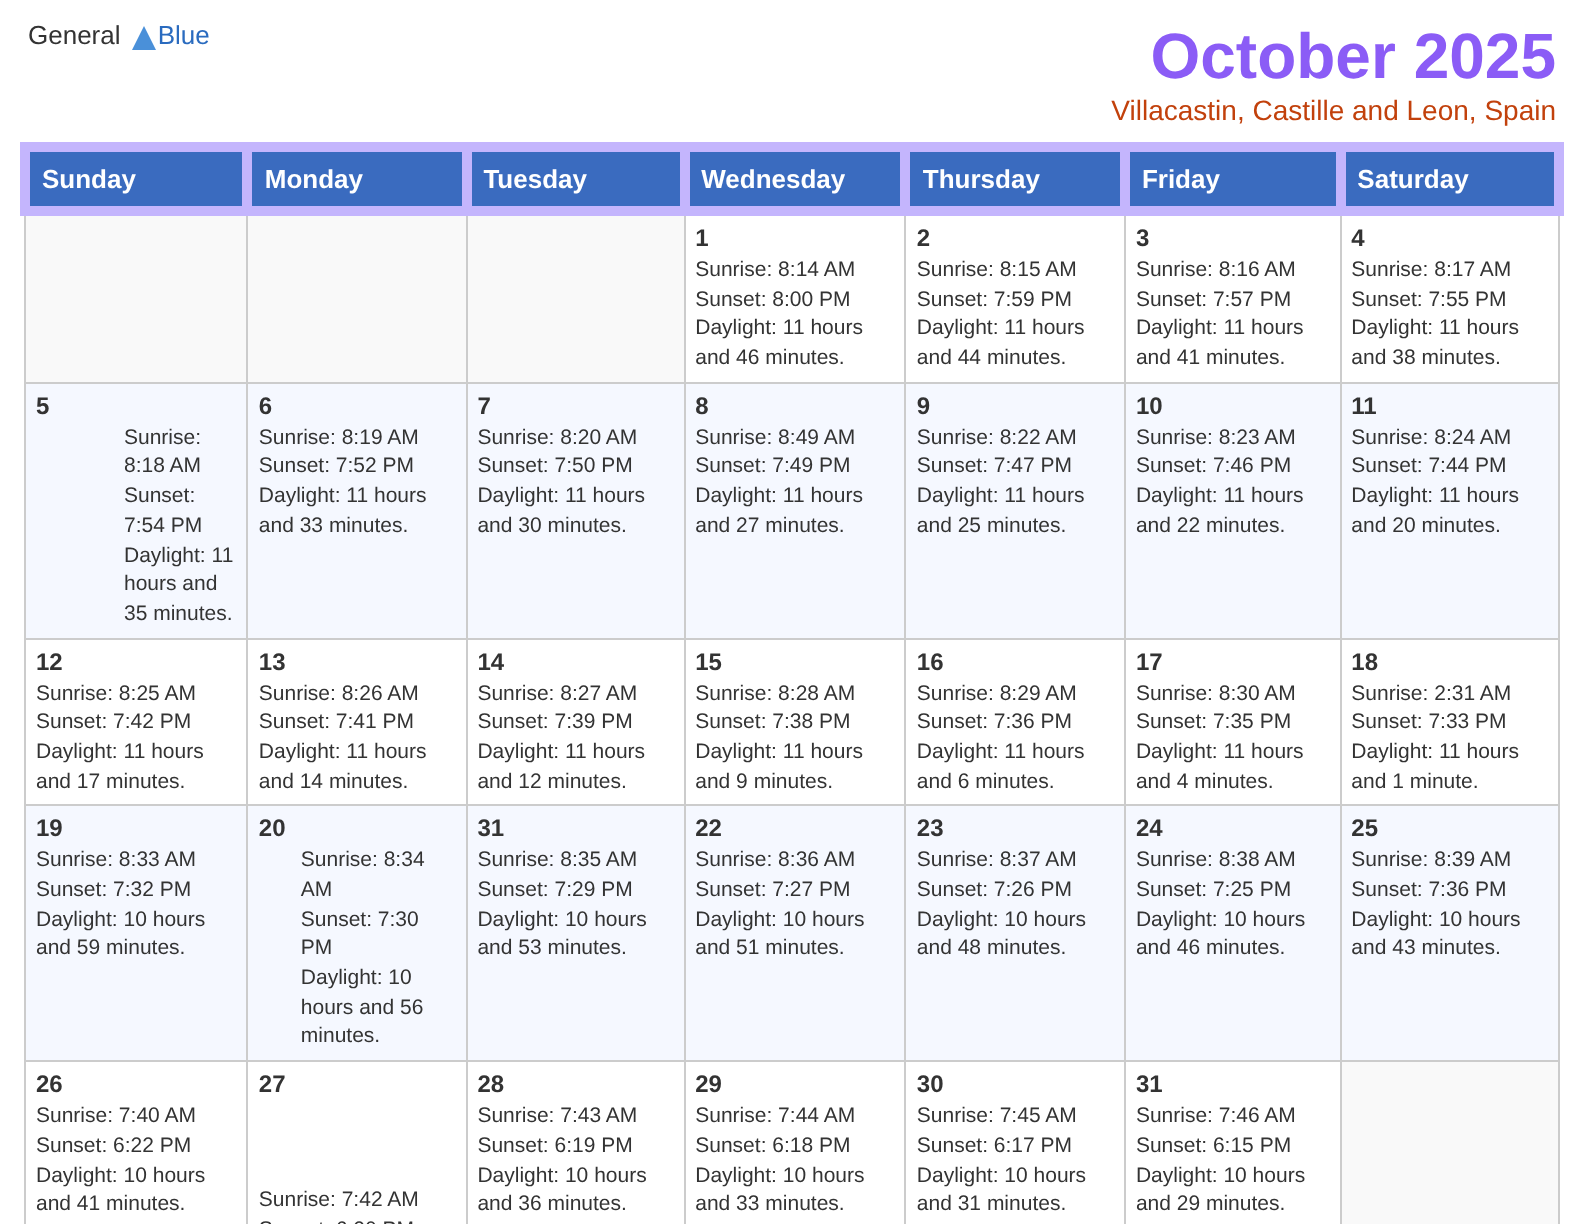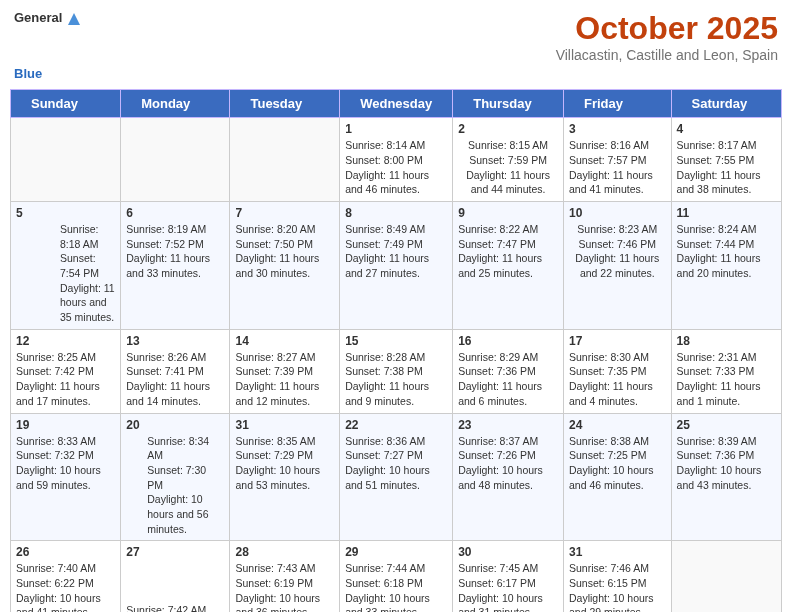--- a/index.html
+++ b/index.html
@@ -12,58 +12,57 @@
     }
     .header {
       display: flex;
       justify-content: space-between;
       align-items: flex-start;
       margin-bottom: 8px;
       padding: 0 4px;
     }
     .logo {
       display: flex;
-      flex-direction: column;
+      flex-direction: row;
       font-size: 13px;
-      font-weight: bold;
+      font-weight: normal;
       line-height: 1.2;
-      gap: 40px;
     }
     .logo-general { color: #333; }
     .logo-blue { color: #2a6bbf; }
     .logo-wrapper {
       display: flex;
       align-items: center;
       gap: 2px;
     }
     .title-section {
       text-align: right;
     }
     .title-section h1 {
       font-size: 32px;
       font-weight: bold;
-      color: #c2410c;
+      color: #8b5cf6;
     }
     .title-section h2 {
       font-size: 14px;
       font-weight: normal;
-      color: #737373;
+      color: #c2410c;
     }
     .calendar {
       width: 100%;
       border-collapse: collapse;
       border: 1px solid #ccc;
     }
     .calendar th {
       background-color: #3a6bbf;
       color: #fff;
       text-align: left;
-      padding: 6px 20px;
+      padding: 6px 6px;
       font-size: 13px;
-      border: 1px solid #c4b5fd;
+      border: 5px solid #c4b5fd;
     }
     .calendar td {
       vertical-align: top;
       padding: 4px 5px;
       border: 1px solid #ccc;
       font-size: 10.5px;
       color: #333;
       width: 113px;
       min-height: 80px;
       background: #fff;
@@ -126,21 +125,21 @@
         <td class="empty-cell"></td>
         <td class="empty-cell"></td>
         <td>
           <span class="day-number">1</span>
           <div class="day-info" style="white-space: pre-line;">Sunrise: 8:14 AM
 Sunset: 8:00 PM
 Daylight: 11 hours and 46 minutes.</div>
         </td>
         <td>
           <span class="day-number">2</span>
-          <div class="day-info" style="white-space: pre-line; text-align: center;">Sunrise: 8:15 AM
+          <div class="day-info" style="white-space: pre-line;">Sunrise: 8:15 AM
 Sunset: 7:59 PM
 Daylight: 11 hours and 44 minutes.</div>
         </td>
         <td>
           <span class="day-number">3</span>
           <div class="day-info" style="white-space: pre-line;">Sunrise: 8:16 AM
 Sunset: 7:57 PM
 Daylight: 11 hours and 41 minutes.</div>
         </td>
         <td>
@@ -176,21 +175,21 @@
 Daylight: 11 hours and 27 minutes.</div>
         </td>
         <td>
           <span class="day-number">9</span>
           <div class="day-info" style="white-space: pre-line;">Sunrise: 8:22 AM
 Sunset: 7:47 PM
 Daylight: 11 hours and 25 minutes.</div>
         </td>
         <td>
           <span class="day-number">10</span>
-          <div class="day-info" style="white-space: pre-line; text-align: center;">Sunrise: 8:23 AM
+          <div class="day-info" style="white-space: pre-line;">Sunrise: 8:23 AM
 Sunset: 7:46 PM
 Daylight: 11 hours and 22 minutes.</div>
         </td>
         <td>
           <span class="day-number">11</span>
           <div class="day-info" style="white-space: pre-line;">Sunrise: 8:24 AM
 Sunset: 7:44 PM
 Daylight: 11 hours and 20 minutes.</div>
         </td>
       </tr>

